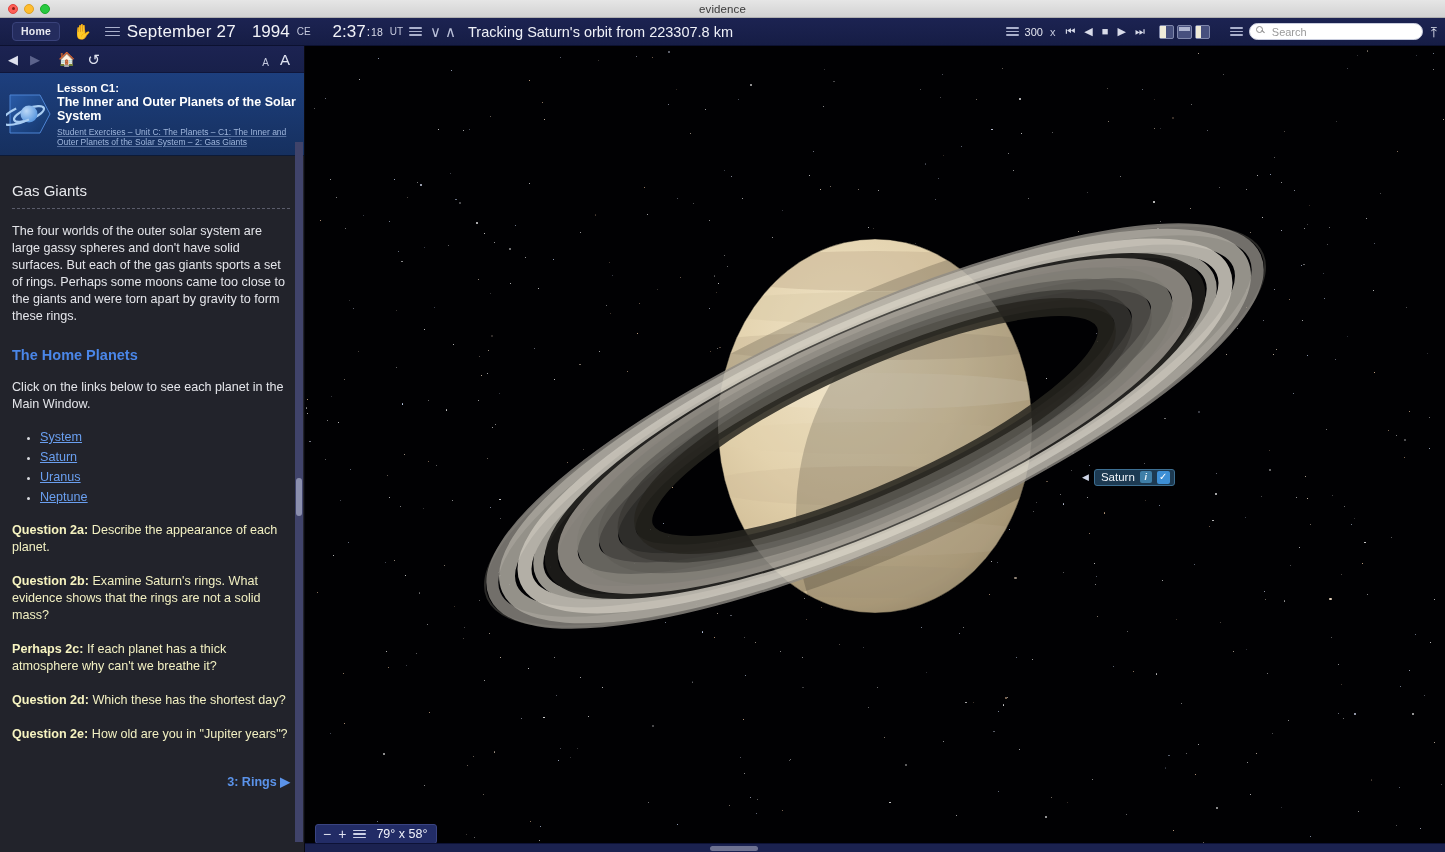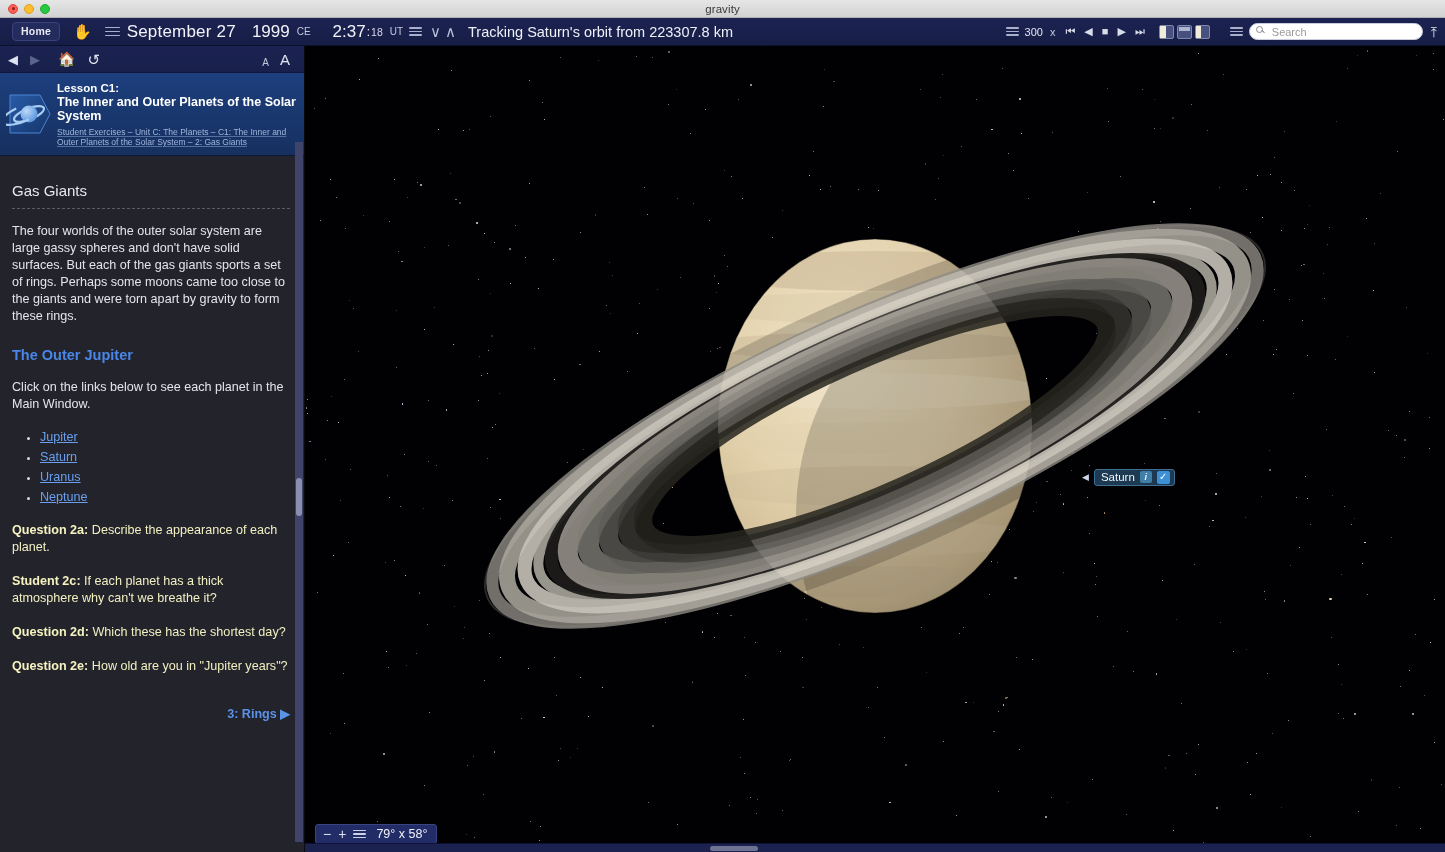--- a/index.html
+++ b/index.html
@@ -216,36 +216,36 @@
 </style>
 </head>
 <body>
 
 <div id="titlebar">
   <div id="traffic">
     <div class="light l-close"></div>
     <div class="light l-min"></div>
     <div class="light l-max"></div>
   </div>
-  <div id="win-title">gravity</div>
+  <div id="win-title">evidence</div>
 </div>
 
 <div id="toolbar">
 
   <div class="home-btn">Home</div>
 
   <div class="hand-icon">✋</div>
 
   <div class="hamb">
       <i></i>
       <i></i>
       <i></i>
     </div>
   <div class="date-txt">September 27</div>
-  <div class="year-txt">1999</div>
+  <div class="year-txt">1994</div>
   <div class="era-txt">CE</div>
 
   <div class="time-big">2:37</div>
   <div class="time-sep">:</div>
   <div class="time-sec">18</div>
   <div class="ut-txt">UT</div>
 
   <div class="hamb small">
       <i></i>
       <i></i>
@@ -339,32 +339,33 @@
         <div class="lesson-title">The Inner and Outer Planets of the Solar System</div>
         <div class="lesson-crumb">Student Exercises – Unit C: The Planets – C1: The Inner and Outer Planets of the Solar System – 2: Gas Giants</div>
       </div>
     </div>
 
     <div id="doc">
       <div class="doc-h2">Gas Giants</div>
       <div class="doc-rule"></div>
       <div class="doc-p">The four worlds of the outer solar system are large gassy spheres and don't have solid surfaces. But each of the gas giants sports a set of rings. Perhaps some moons came too close to the giants and were torn apart by gravity to form these rings.</div>
 
-      <div class="doc-h3">The Outer Jupiter</div>
+      <div class="doc-h3">The Home Planets</div>
       <div class="doc-p2">Click on the links below to see each planet in the Main Window.</div>
 
       <ul class="planet-list">
-        <li><a class="planet-link" href="#">Jupiter</a></li>
+        <li><a class="planet-link" href="#">System</a></li>
         <li><a class="planet-link" href="#">Saturn</a></li>
         <li><a class="planet-link" href="#">Uranus</a></li>
         <li><a class="planet-link" href="#">Neptune</a></li>
       </ul>
 
       <div class="q"><b>Question 2a:</b><span> Describe the appearance of each planet.</span></div>
-      <div class="q"><b>Student 2c:</b><span> If each planet has a thick atmosphere why can't we breathe it?</span></div>
+      <div class="q"><b>Question 2b:</b><span> Examine Saturn's rings. What evidence shows that the rings are not a solid mass?</span></div>
+      <div class="q"><b>Perhaps 2c:</b><span> If each planet has a thick atmosphere why can't we breathe it?</span></div>
       <div class="q"><b>Question 2d:</b><span> Which these has the shortest day?</span></div>
       <div class="q"><b>Question 2e:</b><span> How old are you in "Jupiter years"?</span></div>
 
       <div class="next-link">3: Rings ▶</div>
     </div>
 
     <div id="side-scrollbar">
       <div id="side-thumb"></div>
     </div>
   </div>

